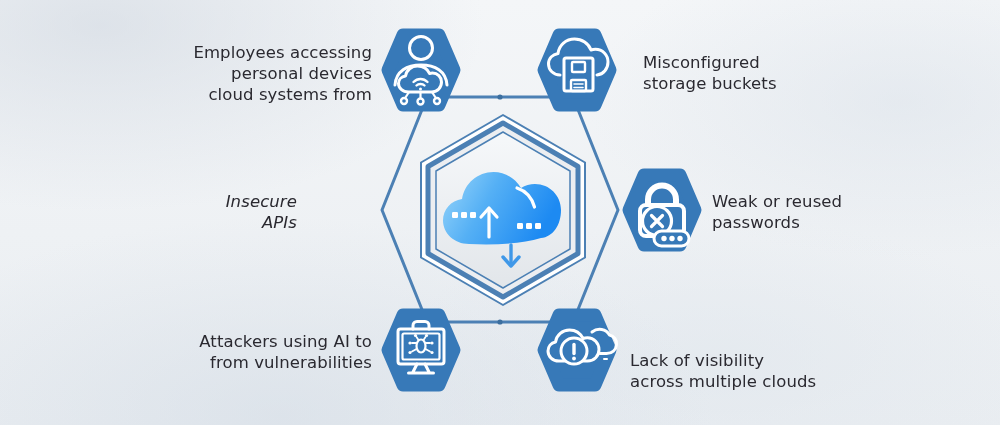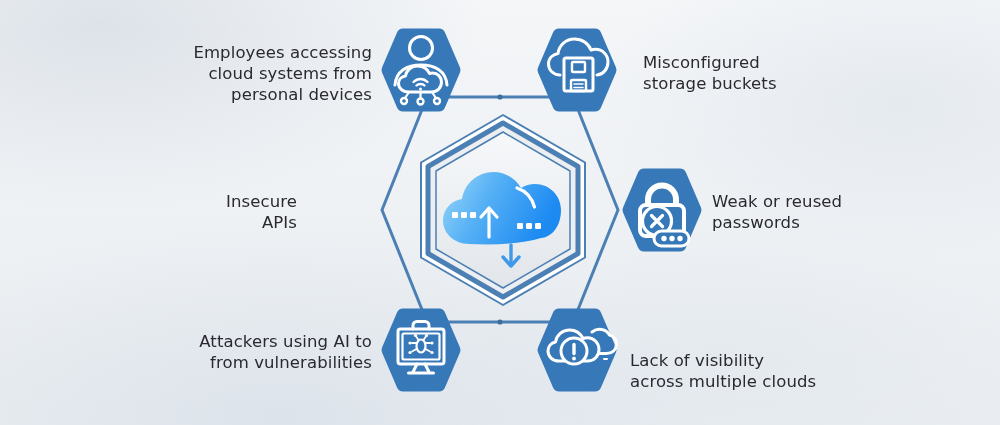--- a/index.html
+++ b/index.html
@@ -25,21 +25,21 @@
   .n6-hex{left:532px;top:304px;}
   .label{
     position:absolute;color:var(--text,#2a2930);
     font-size:16.5px;line-height:21px;font-weight:500;letter-spacing:.1px;
     white-space:nowrap;
   }
   .label.right-align{text-align:right;}
   .label.left-align{text-align:left;}
   .n1-label{right:628px;top:42px;}
   .n2-label{left:643px;top:52px;}
-  .n3-label{right:703px;top:191px;}
+  .n3-label{right:703px;top:191px;font-style:italic;}
   .n4-label{left:712px;top:191px;}
   .n5-label{right:628px;top:331px;}
   .n6-label{left:630px;top:350px;}
   .icon-stroke{stroke:#fff;fill:none;stroke-width:3;stroke-linecap:round;stroke-linejoin:round;}
 </style>
 </head>
 <body>
 
 <div class="stage">
 
@@ -90,22 +90,22 @@
         <g stroke="var(--down_arrow,#3f98e8)" stroke-width="3.4" fill="none" stroke-linecap="round" stroke-linejoin="round">
           <path d="M118 145 V164"></path>
             <path d="M110 157 L118 166 L126 157"></path>
         </g>
       </g>
     </svg>
   </div>
 
   <div class="label right-align n1-label">
     <div>Employees accessing</div>
+    <div>personal devices</div>
     <div>cloud systems from</div>
-    <div>personal devices</div>
   </div>
   <div class="hexnode n1-hex">
     <svg width="90" height="92" viewBox="0 0 90 92">
       <polygon points="12,46 27,11 63,11 78,46 63,81 27,81" fill="var(--hex_fill,#3779b8)" stroke="var(--hex_fill,#3779b8)" stroke-width="13" stroke-linejoin="round"></polygon>
       <g class="icon-stroke">
         <circle cx="45" cy="24" r="11.5"></circle>
         <path d="M19 61 C20 47 31 41 45 41 C59 41 70 47 71 61"></path>
         <path d="M32.5 68 C26.5 68 22.5 64 22.5 59.5 C22.5 55.5 25.5 52.5 29.5 52
                  C30.5 46 35.5 42 41.5 42 C47 42 51.5 45 53.5 49.5
                  C54.5 49.2 55.5 49 56.5 49 C61.5 49 65.5 53 65.5 58

